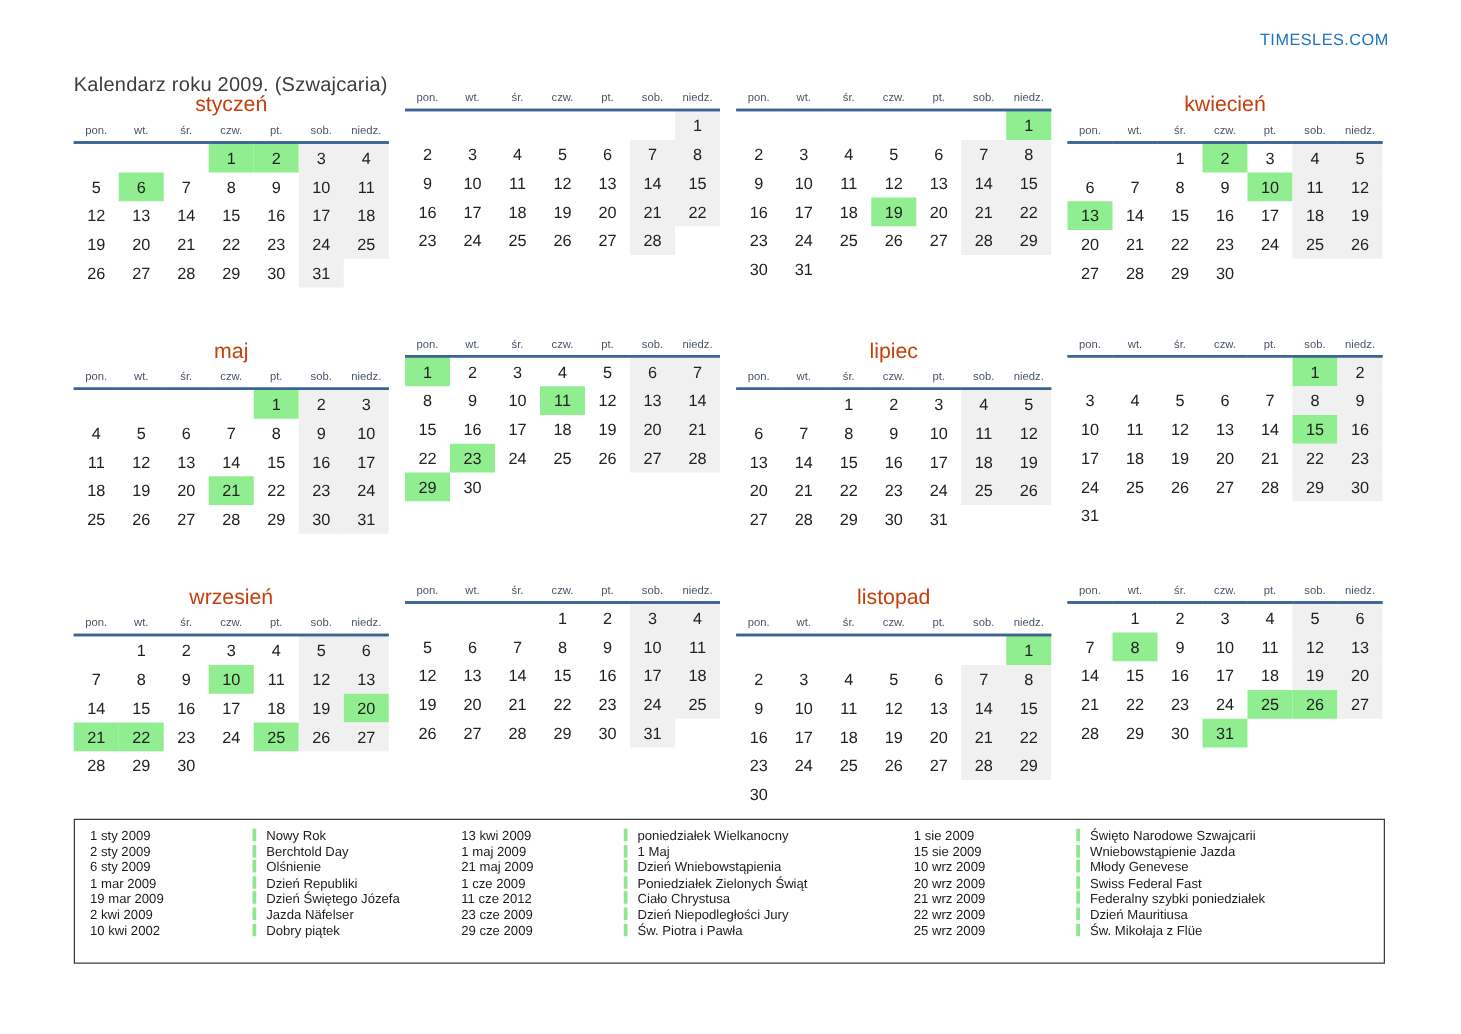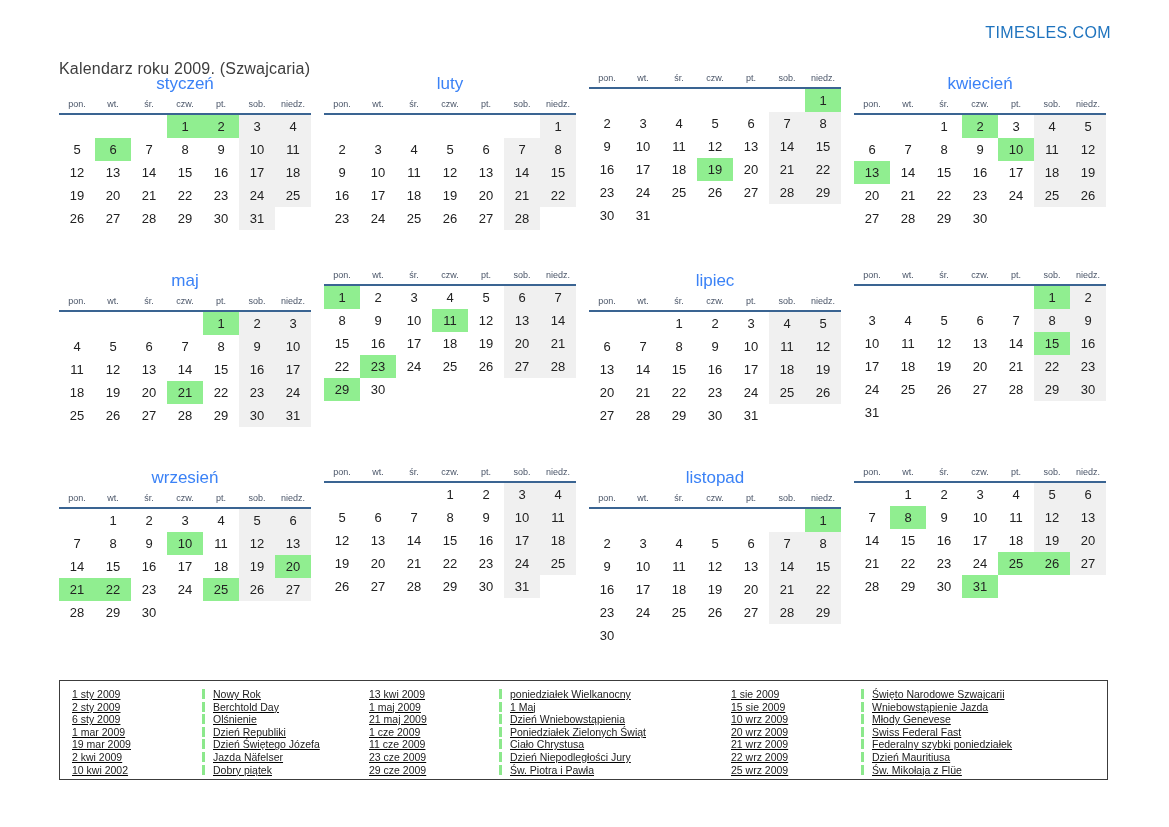--- a/index.html
+++ b/index.html
@@ -7,50 +7,50 @@
     width:1169px;height:827px;position:relative;background:#ffffff;
     font-family:"Liberation Sans","DejaVu Sans",sans-serif;
     -webkit-font-smoothing:antialiased;overflow:hidden;
   }
   .page-title{
     position:absolute;left:59px;top:18px;
     font-size:16px;color:#3d3d3d;letter-spacing:.2px;margin-top:42px;
   }
   .brand{
     position:absolute;right:58px;top:24px;
-    font-size:16px;color:#1e73be;text-decoration:none;letter-spacing:.4px;
+    font-size:13px;color:#1e73be;text-decoration:none;letter-spacing:.4px;
     cursor:pointer;
   }
   .months-grid{
     position:absolute;left:59px;top:73px;
     display:grid;grid-template-columns:repeat(4,252px);
     column-gap:13px;row-gap:11px;
   }
   .month{width:252px;height:186px;}
   .month-title{
-    text-align:center;color:#3b82f6;font-size:17px;line-height:22px;
+    text-align:center;color:#c2410c;font-size:17px;line-height:22px;
     margin-bottom:4px;
   }
   table.cal{border-collapse:collapse;table-layout:fixed;width:252px;}
   table.cal th{
     width:36px;font-size:9px;font-weight:normal;color:#4a5568;
     padding:0 0 4px 0;text-align:center;
     border-bottom:2px solid #3a6492;
   }
   table.cal td{
     width:36px;height:23px;text-align:center;vertical-align:middle;
     font-size:13px;color:#222;padding:0;
   }
   td.weekend{background:#f0f0f0;}
   td.holiday{background:#90ee90;}
   .legend{
-    position:absolute;left:59px;top:680px;width:1049px;height:100px;
+    position:absolute;left:59px;top:655px;width:1049px;height:116px;
     border:1px solid #3c3c3c;box-sizing:border-box;
     padding:7px 0 0 12px;
-    display:grid;grid-template-columns:297px 362px 1fr;text-decoration:underline;
+    display:grid;grid-template-columns:297px 362px 1fr;
   }
   .legend-group{display:grid;grid-template-columns:130px 1fr;align-content:start;}
   .legend-date,.legend-name{
     font-size:10.5px;line-height:12.6px;color:#1c1c1c;white-space:nowrap;
   }
   .legend-name::before{
     content:"";display:inline-block;width:3px;height:10px;
     background:#8ce88c;margin-right:8px;vertical-align:-1px;
   }
 </style>
@@ -118,21 +118,20 @@
             <td>28</td>
             <td>29</td>
             <td>30</td>
             <td class="weekend">31</td>
             <td></td>
           </tr>
         </tbody>
       </table>
     </div>
     <div class="month">
-      <div class="month-title">luty</div>
       <table class="cal">
         <thead>
           <tr>
             <th>pon.</th>
             <th>wt.</th>
             <th>śr.</th>
             <th>czw.</th>
             <th>pt.</th>
             <th>sob.</th>
             <th>niedz.</th>
@@ -860,21 +859,21 @@
     </div>
     <div class="legend-group">
       <div class="legend-date">13 kwi 2009</div>
       <div class="legend-name">poniedziałek Wielkanocny</div>
       <div class="legend-date">1 maj 2009</div>
       <div class="legend-name">1 Maj</div>
       <div class="legend-date">21 maj 2009</div>
       <div class="legend-name">Dzień Wniebowstąpienia</div>
       <div class="legend-date">1 cze 2009</div>
       <div class="legend-name">Poniedziałek Zielonych Świąt</div>
-      <div class="legend-date">11 cze 2009</div>
+      <div class="legend-date">11 cze 2012</div>
       <div class="legend-name">Ciało Chrystusa</div>
       <div class="legend-date">23 cze 2009</div>
       <div class="legend-name">Dzień Niepodległości Jury</div>
       <div class="legend-date">29 cze 2009</div>
       <div class="legend-name">Św. Piotra i Pawła</div>
     </div>
     <div class="legend-group">
       <div class="legend-date">1 sie 2009</div>
       <div class="legend-name">Święto Narodowe Szwajcarii</div>
       <div class="legend-date">15 sie 2009</div>

